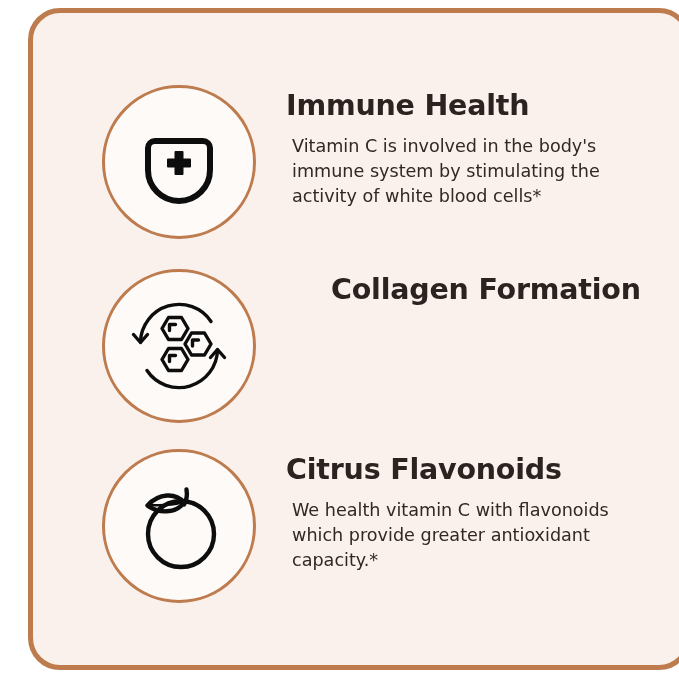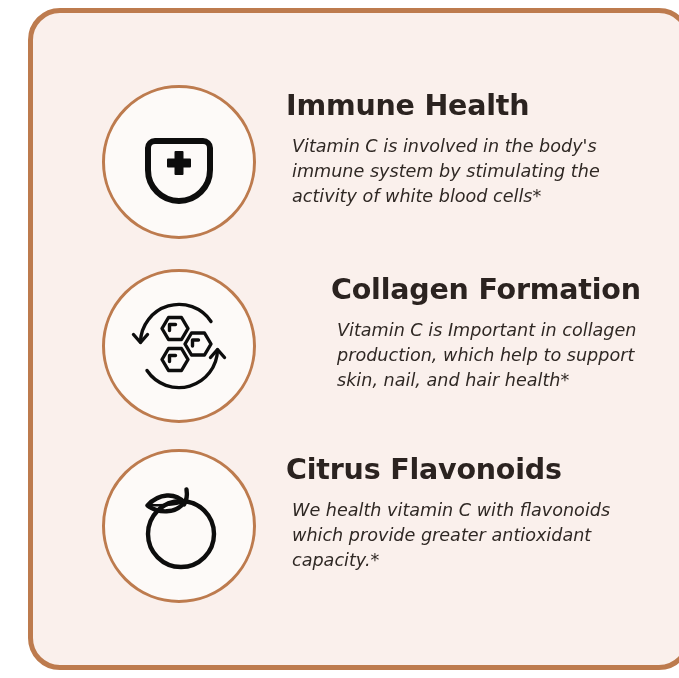--- a/index.html
+++ b/index.html
@@ -81,21 +81,20 @@
     font-family: "DejaVu Sans", sans-serif;
   }
 
   .benefit-desc {
     margin: 11px 0 0 6px;
     font-size: 17.6px;
     line-height: 25px;
     color: #2f2824;
     max-width: 326px;
     font-family: "DejaVu Sans", sans-serif;
-    font-style: italic;
   }
 </style>
 </head>
 <body>
 
 <div class="card">
   <div class="rows">
 
     <div class="benefit-row row-1">
       <div class="icon-circle">
@@ -131,21 +130,20 @@
               <path d="M42.5 67.5 L42.5 61.5 L48.5 61.5"></path>
 
               <path d="M64.5 39 L77.5 39 L84 50 L77.5 61 L64.5 61 L58 50 Z"></path>
               <path d="M65.5 52 L65.5 46 L71.5 46"></path>
             </g>
           </svg>
         </span>
       </div>
       <div class="text-col">
         <h2 class="benefit-title">Collagen Formation</h2>
-        <p class="benefit-desc">Vitamin C is Important in collagen production, which help to support skin, nail, and hair health*</p>
       </div>
     </div>
 
     <div class="benefit-row row-3">
       <div class="icon-circle">
         <span>
           <svg width="104" height="104" viewBox="0 0 104 104" aria-hidden="true">
             <g fill="none" stroke="#0d0d0d" stroke-width="4.4" stroke-linecap="round" stroke-linejoin="round">
 
               <circle cx="54" cy="60" r="33"></circle>

